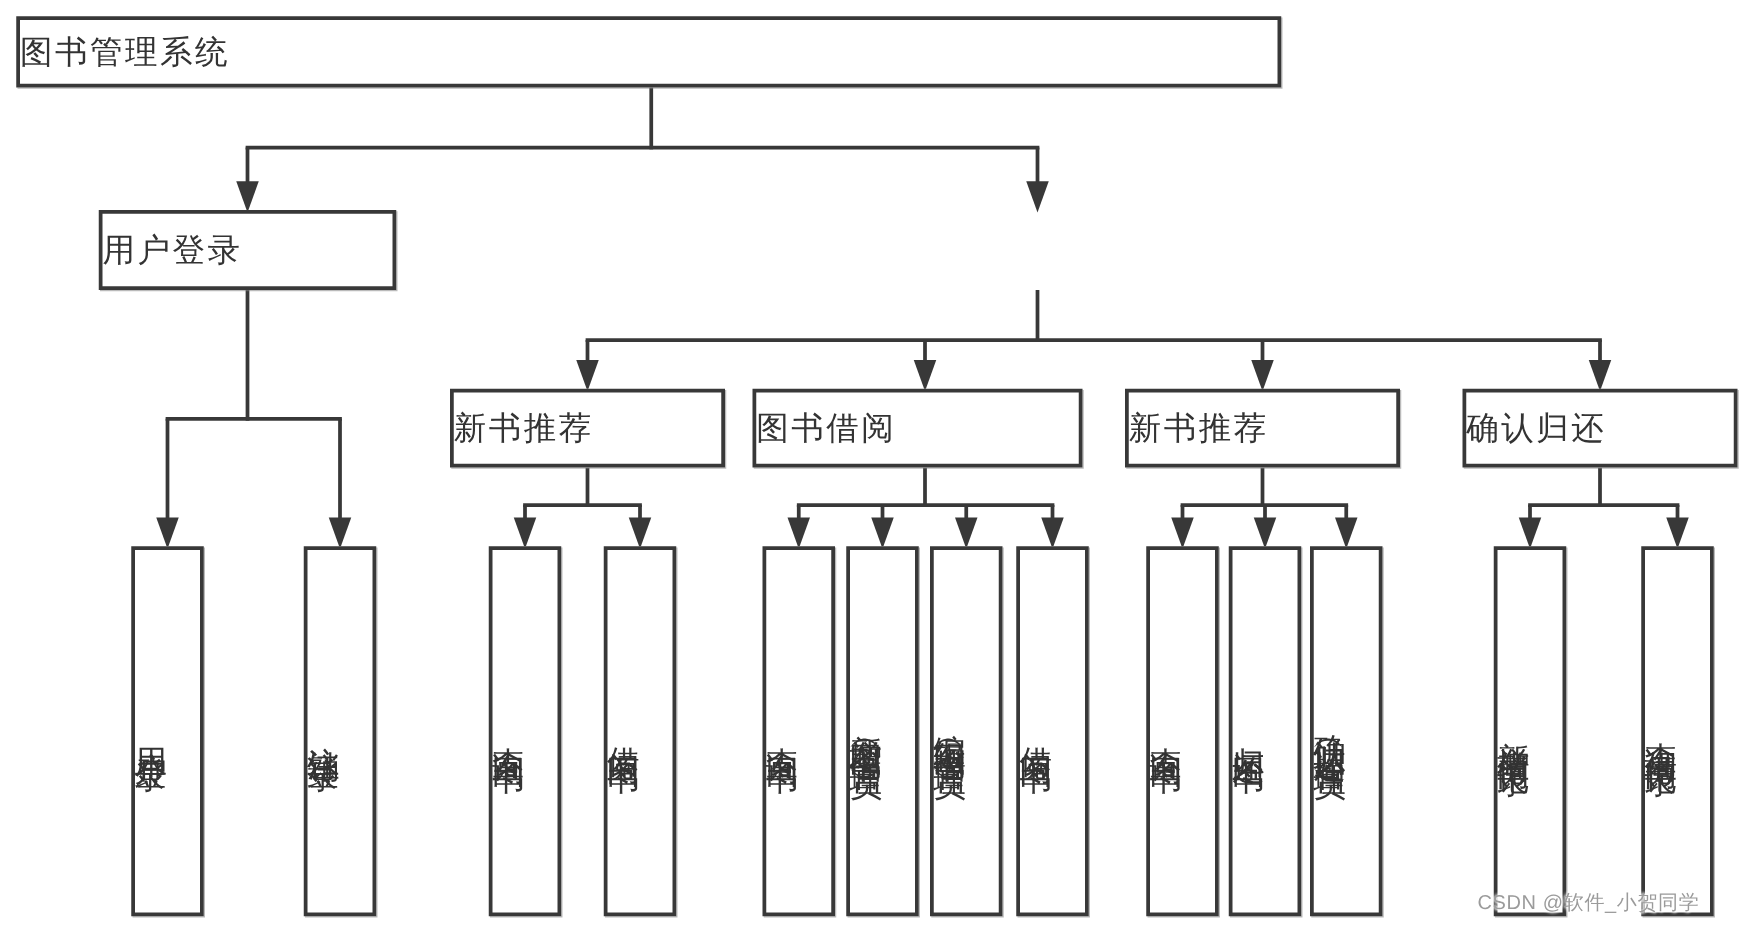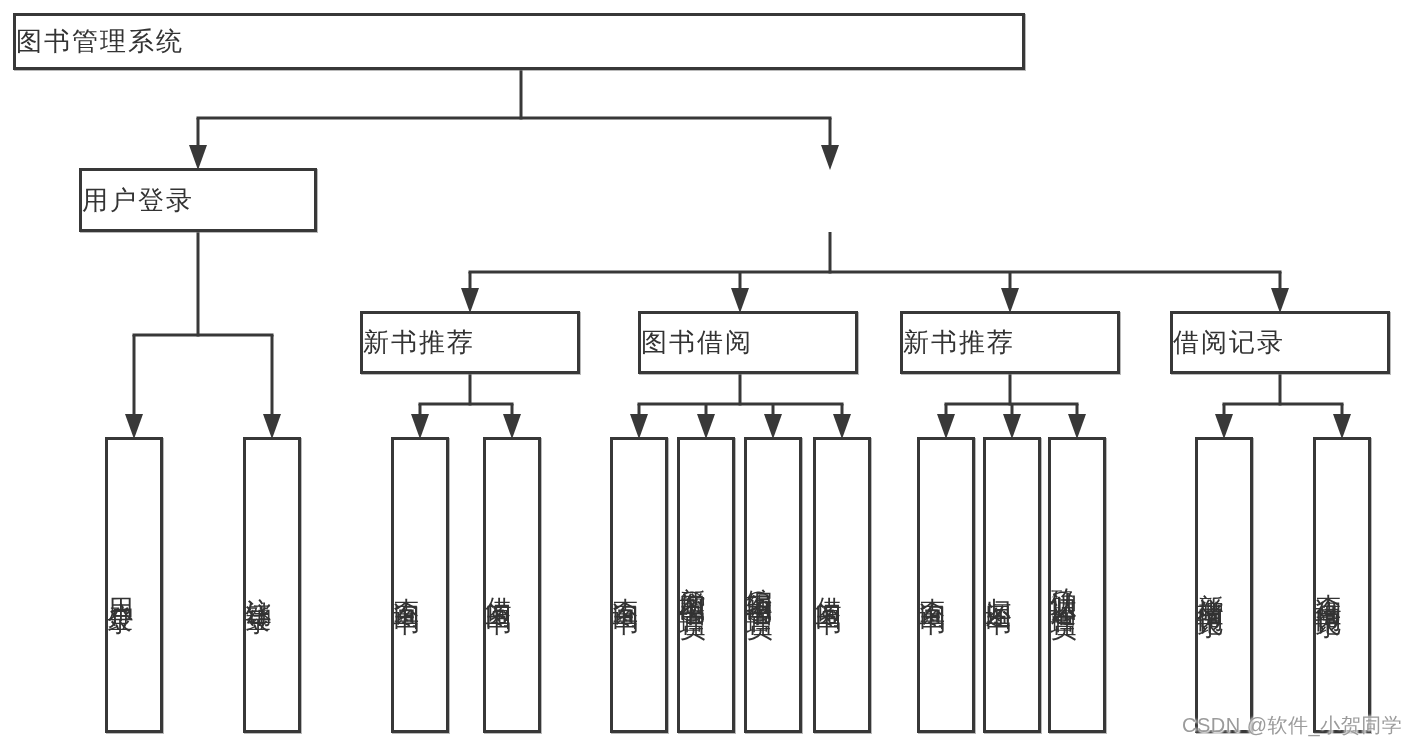--- a/index.html
+++ b/index.html
@@ -16,21 +16,21 @@
   }
   .hbox { font-size:26px; letter-spacing:2px; }
   .hbox span { white-space:nowrap; }
   .vbox { width:58px; height:296px; }
   .vbox .vtext {
     writing-mode:vertical-rl; text-orientation:mixed;
     font-size:26px; line-height:1; letter-spacing:4px; white-space:nowrap;
   }
   .watermark {
     position:absolute; left:1182px; top:712px; z-index:5;
-    font-size:20px; letter-spacing:0.5px; color:#9b9b9b;
+    font-size:16px; letter-spacing:0.5px; color:#9b9b9b;
     text-shadow:0 0 3px #ffffff, 0 0 3px #ffffff, 1px 1px 2px #ffffff;
     white-space:nowrap;
   }
 </style>
 </head>
 <body>
 
 <div class="stage">
 
   <svg class="connectors" width="1405" height="747" viewBox="0 0 1405 747">
@@ -103,28 +103,28 @@
     <span>图书管理系统</span>
   </div>
 
   <div class="node hbox" style="left:79px;top:168px;width:238px;height:64px">
     <span>用户登录</span>
   </div>
 
   <div class="node hbox" style="left:360px;top:311px;width:220px;height:63px">
     <span>新书推荐</span>
   </div>
-  <div class="node hbox" style="left:638px;top:311px;width:220px;height:63px">
+  <div class="node hbox" style="left:602px;top:311px;width:264px;height:63px">
     <span>图书借阅</span>
   </div>
   <div class="node hbox" style="left:900px;top:311px;width:220px;height:63px">
     <span>新书推荐</span>
   </div>
   <div class="node hbox" style="left:1170px;top:311px;width:220px;height:63px">
-    <span>借阅记录</span>
+    <span>确认归还</span>
   </div>
 
   <div class="node vbox" style="left:105px;top:437px">
     <span class="vtext">用户登录</span>
   </div>
   <div class="node vbox" style="left:243px;top:437px">
     <span class="vtext">注销登录</span>
   </div>
 
   <div class="node vbox" style="left:391px;top:437px">

